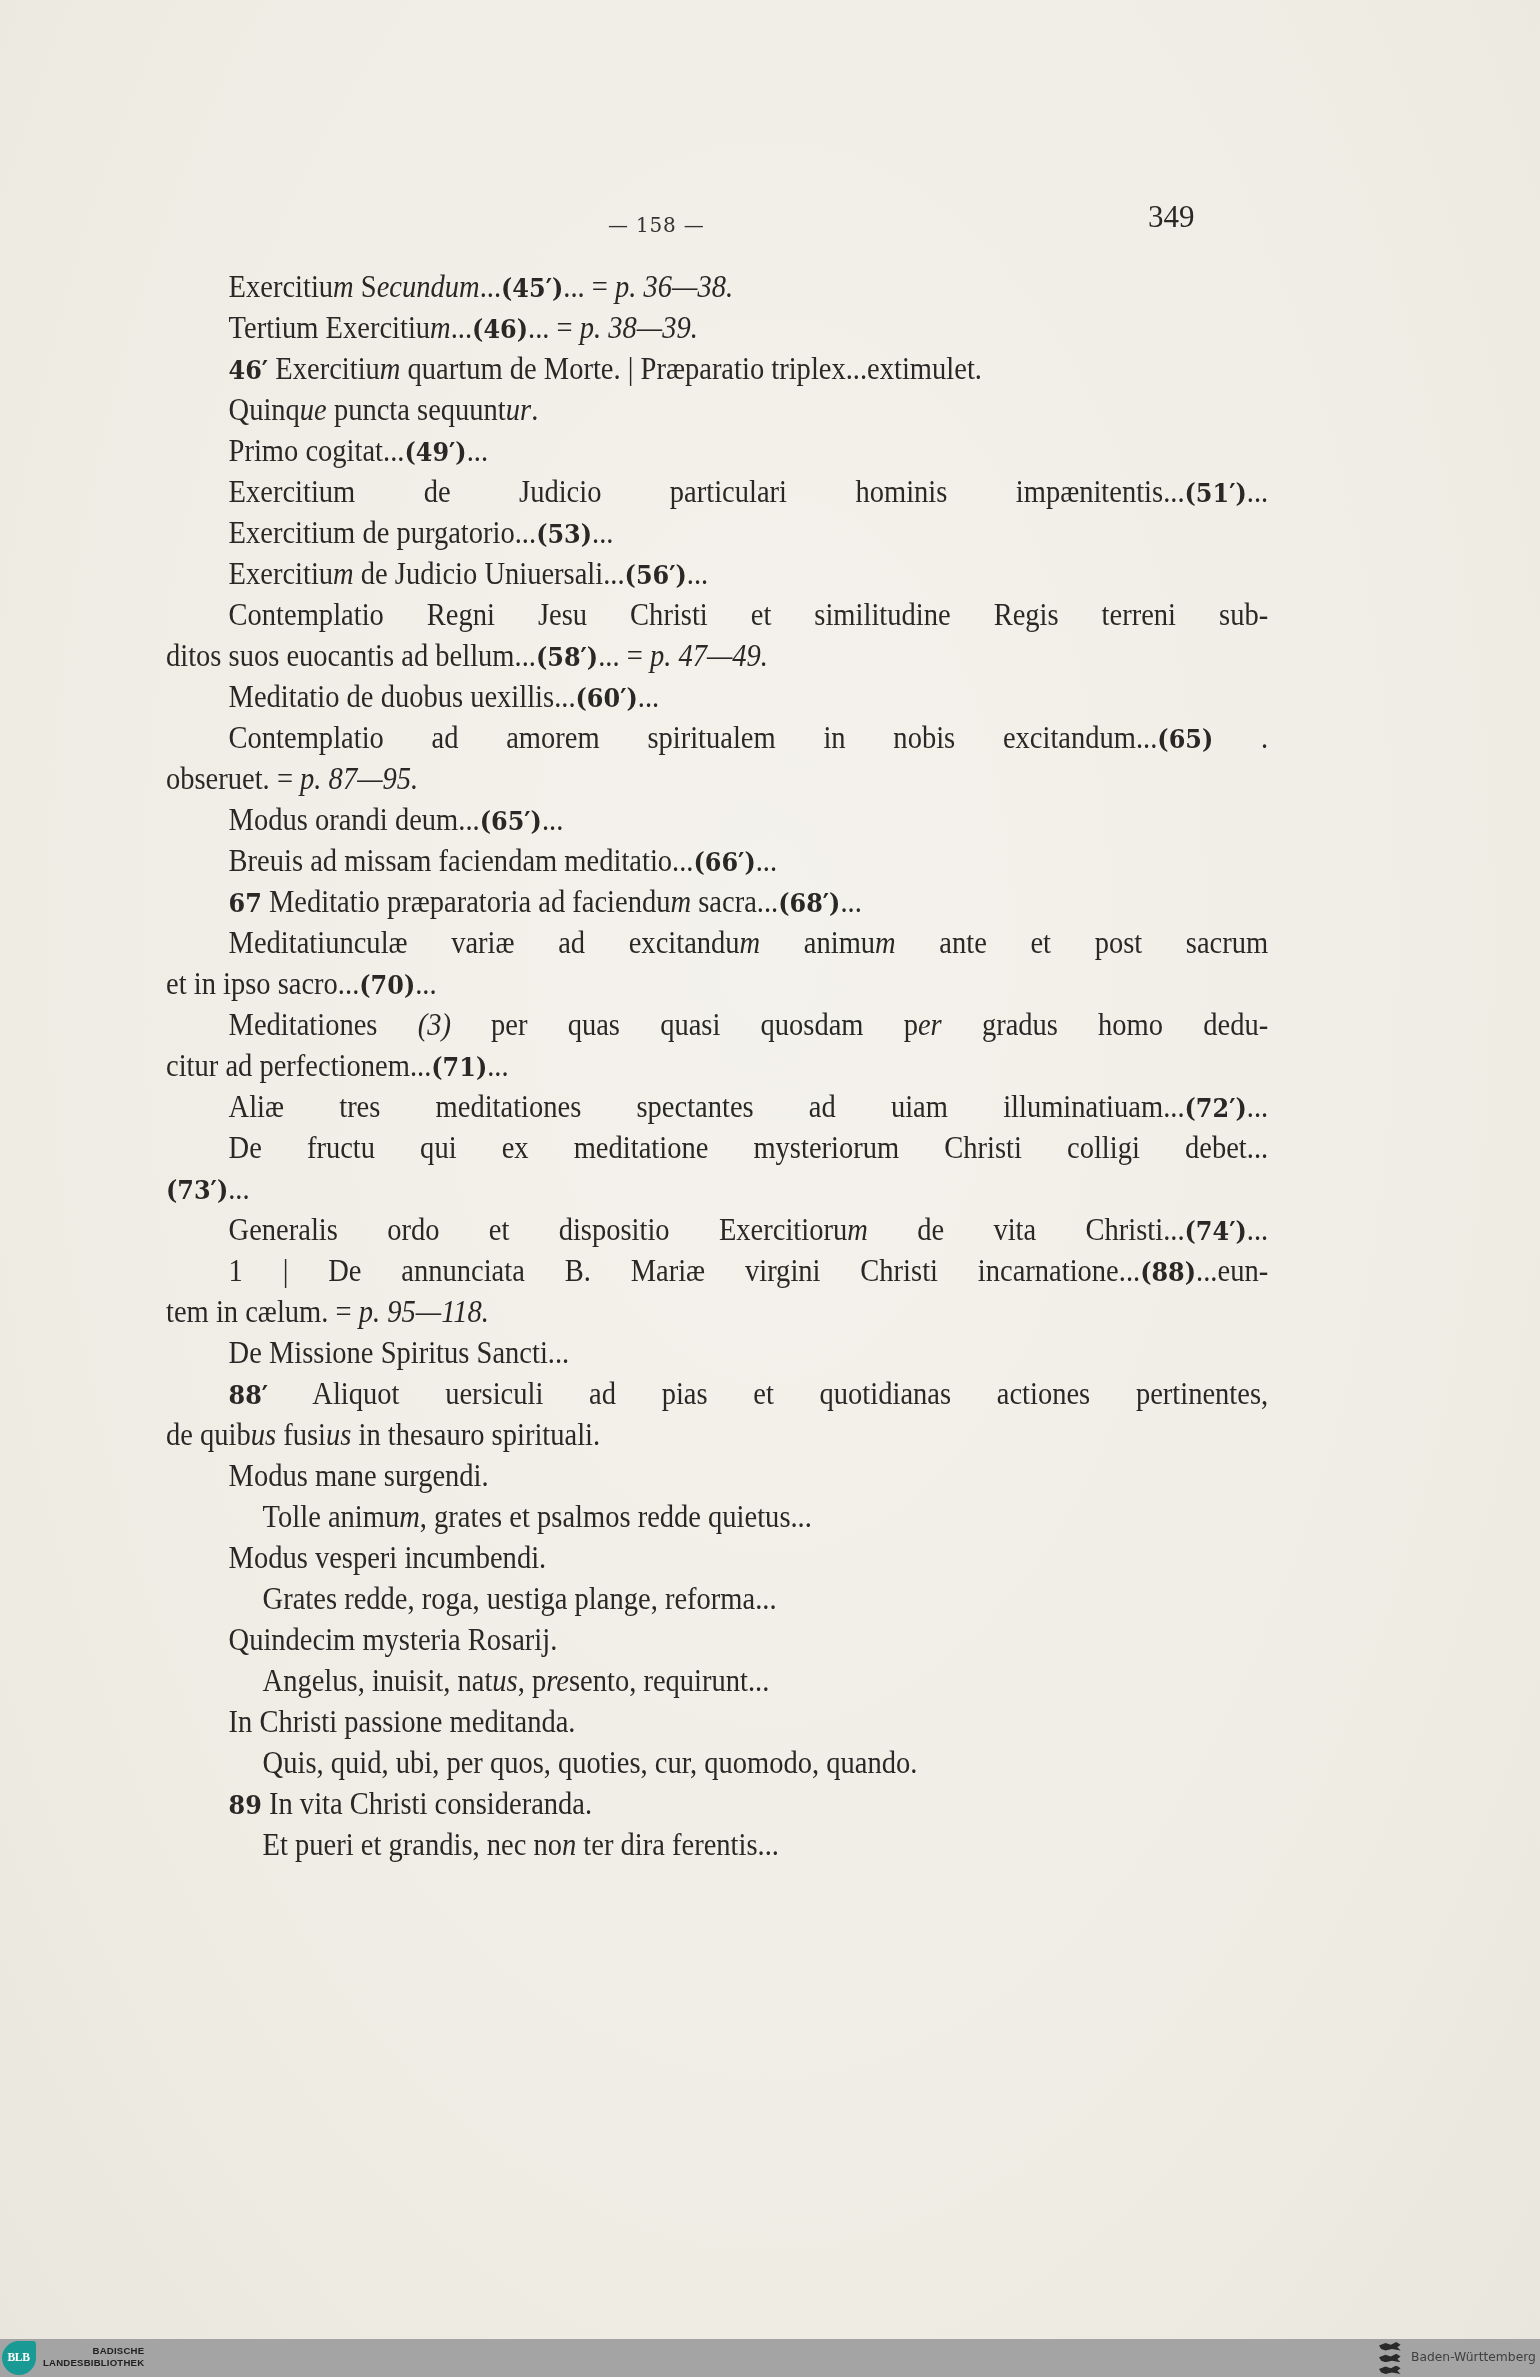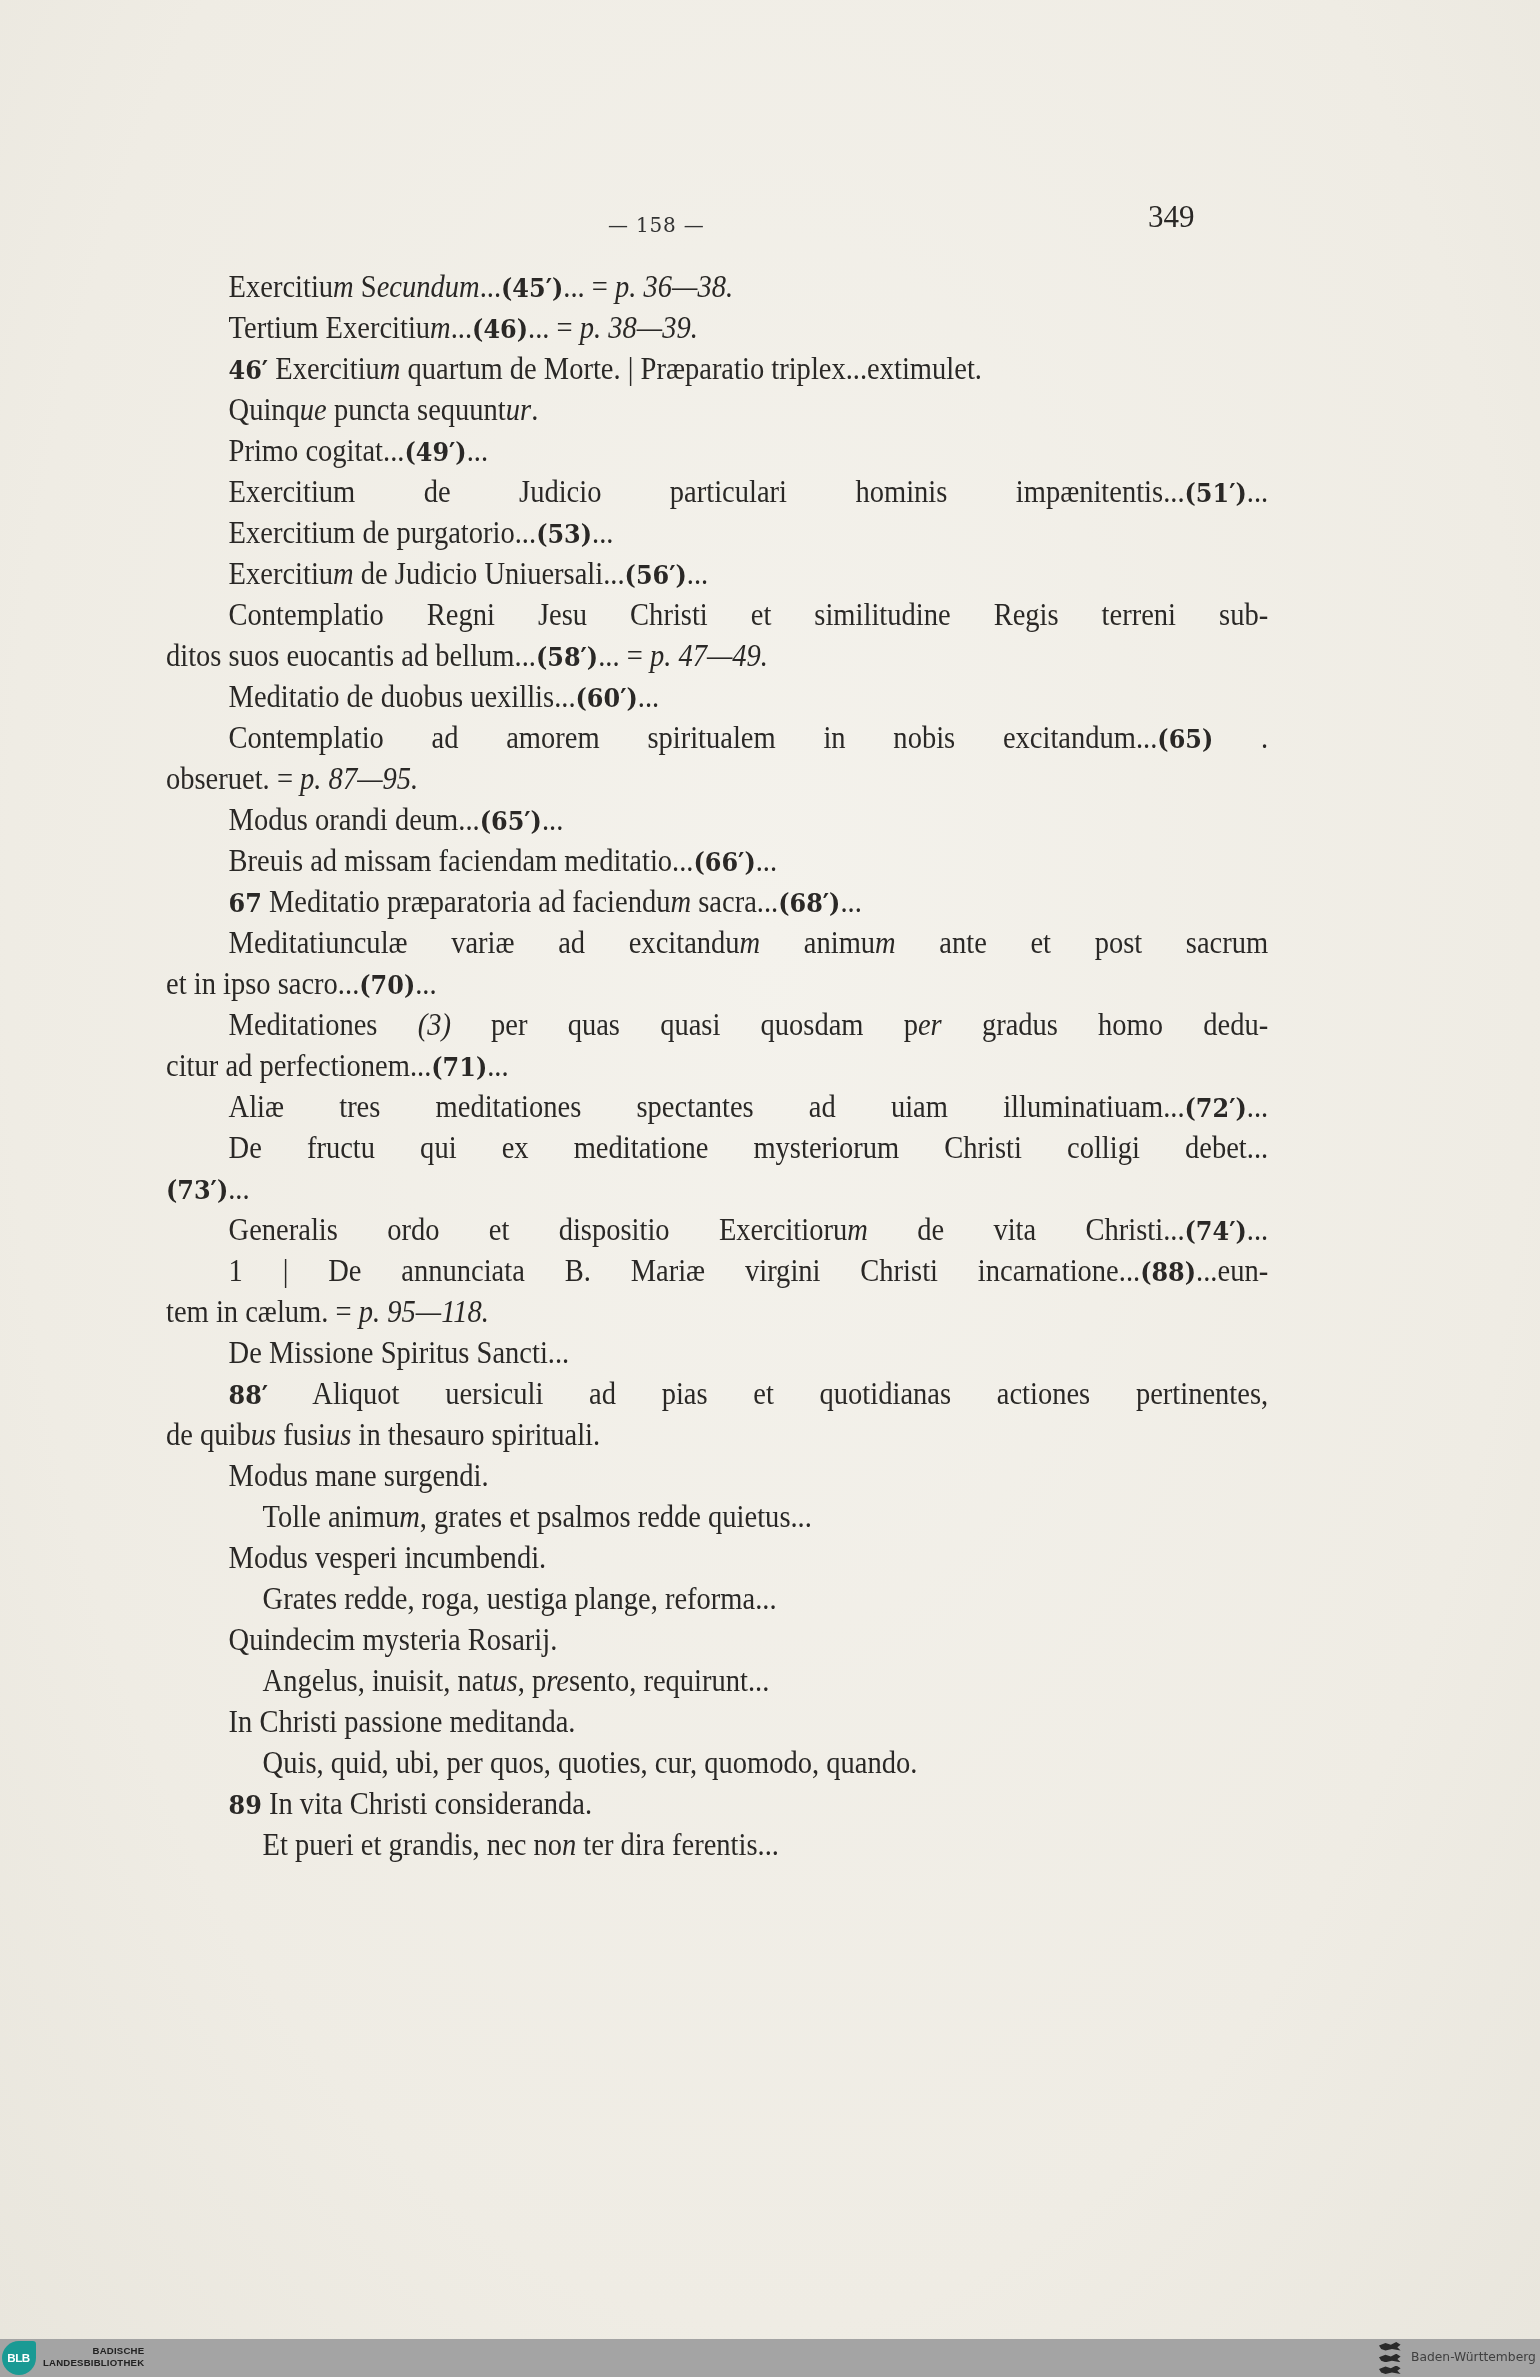--- a/index.html
+++ b/index.html
@@ -33,21 +33,21 @@
   .just { text-align-last: justify; text-align: justify; width: 1130px; white-space: normal; }
   .ref { font-weight: bold; font-family: "DejaVu Serif", serif; font-size: 26px; }
   .it { font-style: italic; }
   .footer {
     position: absolute; left: 0; top: 2339px; width: 1540px; height: 39px;
     background: #a4a4a4;
   }
   .blb-badge {
     position: absolute; left: 1.5px; top: 2.3px; width: 34px; height: 34px;
     background: #1a9a94; border-radius: 17px 3.1px 17px 17px;
-    color: #fff; font-family: Liberation Sans, sans-serif; font-weight: bold;
+    color: #fff; font-family: Liberation Serif, serif; font-weight: bold;
     font-size: 11.6px; line-height: 34px; text-align: center; letter-spacing: -0.4px;
   }
   .blb-name {
     position: absolute; left: 43px; top: 6.2px; font-family: Liberation Sans, sans-serif;
     font-weight: bold; font-size: 9.6px; line-height: 11.6px; color: #222; letter-spacing: 0.2px; text-align: right;
   }
   .bw-icon {
     position: absolute; left: 1379px; top: 3.1px; width: 23px; height: 32px;
     display: flex; flex-direction: column; justify-content: space-between;
   }

